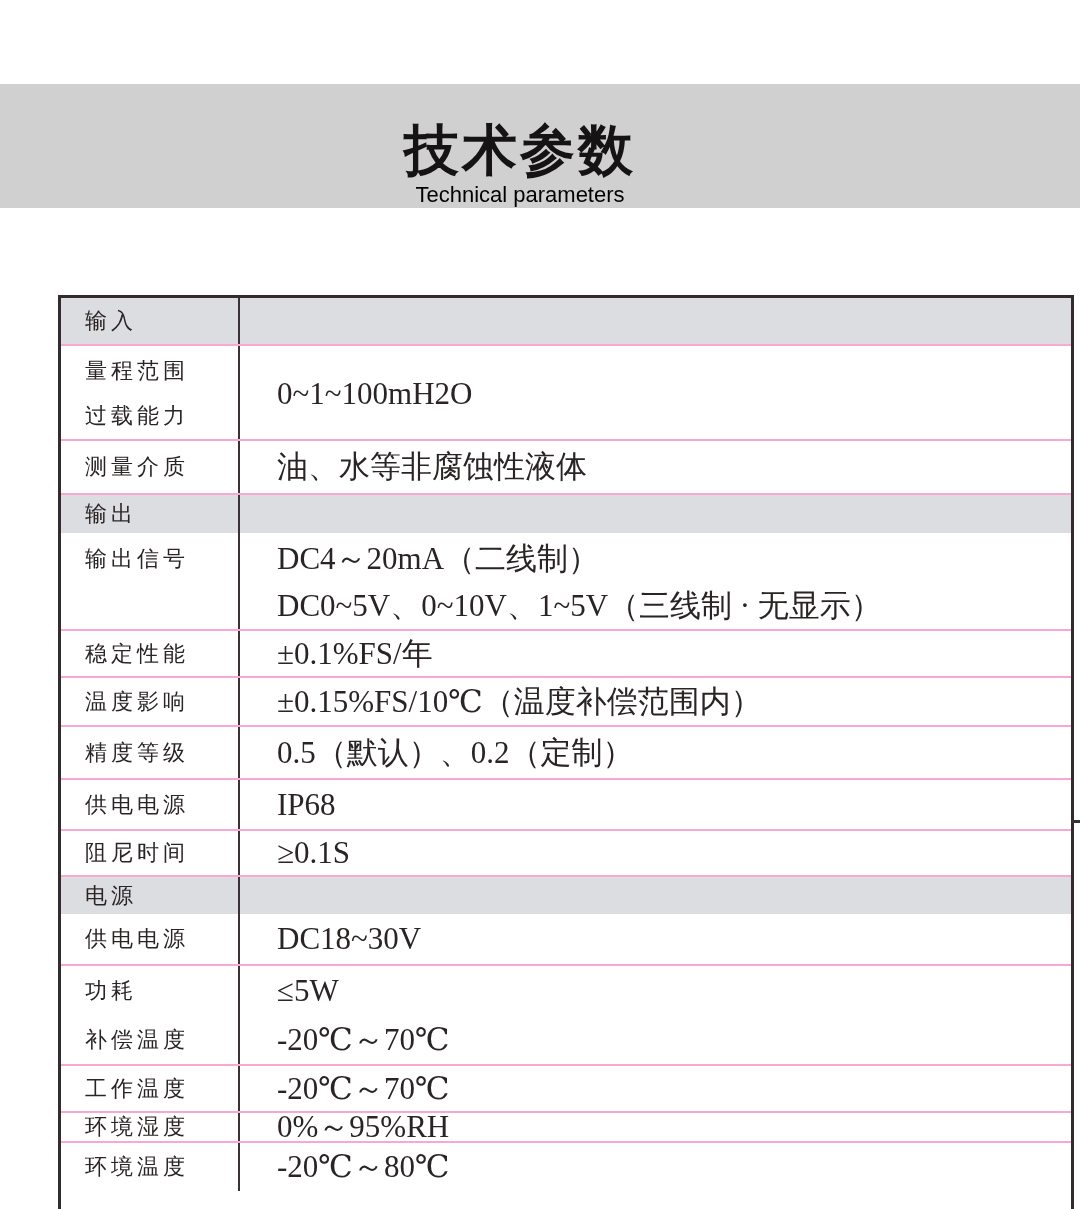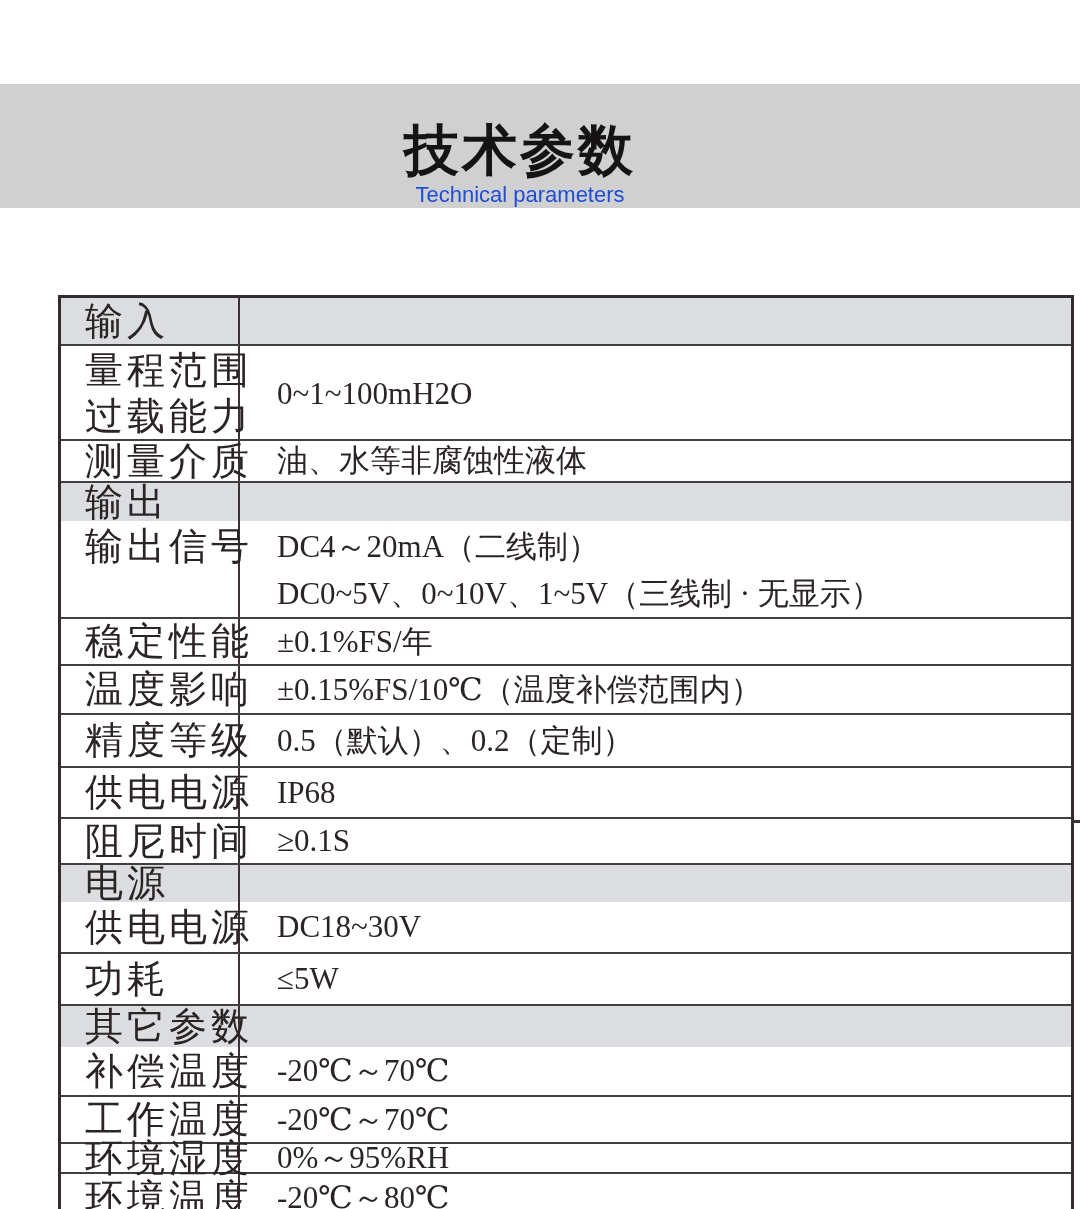--- a/index.html
+++ b/index.html
@@ -17,39 +17,39 @@
   }
   .banner-inner{transform:translateX(-20px);text-align:center;}
   .banner-title{
     font-family:"Liberation Sans","DejaVu Sans",sans-serif;
     font-weight:700;font-size:55px;line-height:60px;letter-spacing:3px;
     color:#161314;
   }
   .banner-subtitle{
     font-family:"Liberation Sans","DejaVu Sans",sans-serif;
     font-weight:400;font-size:22px;line-height:26px;margin-top:2px;
-    color:#1d4ed8;
+    color:#000000;
   }
   
   .spec-table{
     position:absolute;left:58px;top:295px;width:1016px;height:914px;
     box-sizing:border-box;
     border:3px solid #332b2d;border-bottom:none;
     overflow:hidden;background:#ffffff;
   }
-  .row{display:flex;box-sizing:border-box;border-top:2px solid #404040;}
+  .row{display:flex;box-sizing:border-box;border-top:2px solid #f9a8d4;}
   .row:first-child,.row.nb{border-top:none;}
   .row.sec{background:#dcdde1;}
   .c1{
     width:179px;box-sizing:border-box;flex:none;
     border-right:2px solid #3a3234;
     display:flex;align-items:center;padding-left:24px;
   }
   .c2{flex:1;display:flex;align-items:center;padding-left:37px;}
-  .lbl{font-size:38px;letter-spacing:4px;white-space:nowrap;}
+  .lbl{font-size:22px;letter-spacing:4px;white-space:nowrap;}
   .val{font-size:31px;white-space:nowrap;}
   
   .row.dbl .c1,.row.dbl .c2{flex-direction:column;align-items:stretch;justify-content:center;padding-top:2px;}
   .row.dbl .c1{padding-left:0;}
   .row.dbl .c2{padding-left:0;}
   .dline{height:50%;display:flex;align-items:center;}
   .row.dbl .c1 .dline{padding-left:24px;}
   .row.dbl .c2 .dline{padding-left:37px;}
   
   .ext-line{position:absolute;left:1071px;top:820px;width:9px;height:3px;background:#3a3234;}
@@ -82,21 +82,21 @@
           <span class="lbl">过载能力</span>
         </div>
     </div>
     <div class="c2">
       <div class="dline">
           <span class="val">0~1~100mH2O</span>
         </div>
     </div>
   </div>
 
-  <div class="row" style="height:42px">
+  <div class="row" style="height:54px">
     <div class="c1">
         <span class="lbl">测量介质</span>
       </div>
     <div class="c2">
         <span class="val">油、水等非腐蚀性液体</span>
       </div>
   </div>
 
   <div class="row sec" style="height:40px">
     <div class="c1">
@@ -187,26 +187,20 @@
 
   <div class="row" style="height:52px">
     <div class="c1">
         <span class="lbl">功耗</span>
       </div>
     <div class="c2">
         <span class="val">≤5W</span>
       </div>
   </div>
 
-  <div class="row sec" style="height:43px">
-    <div class="c1">
-        <span class="lbl">其它参数</span>
-      </div>
-    <div class="c2"></div>
-  </div>
 
   <div class="row nb" style="height:48px">
     <div class="c1">
         <span class="lbl">补偿温度</span>
       </div>
     <div class="c2">
         <span class="val">-20℃～70℃</span>
       </div>
   </div>
 

